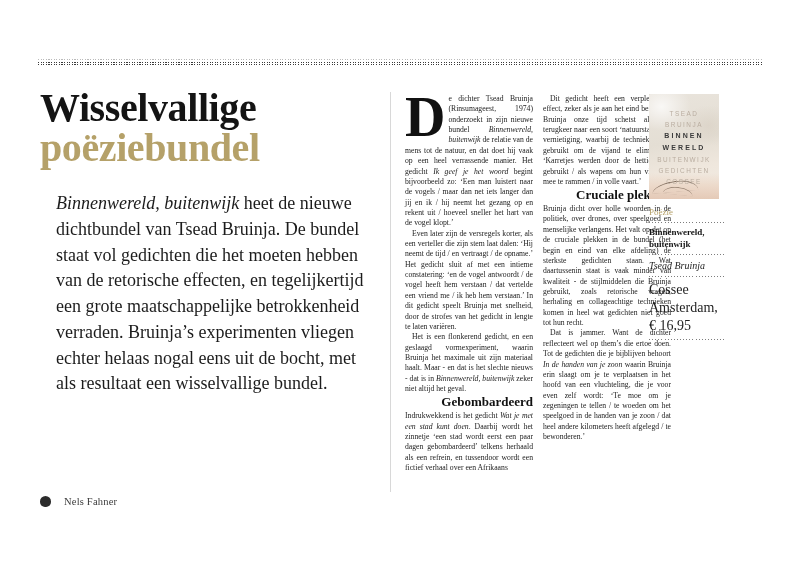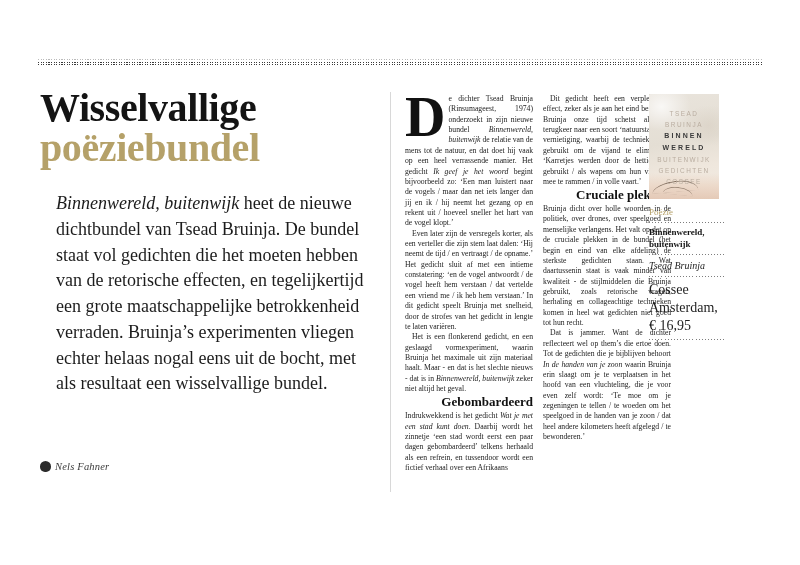--- a/index.html
+++ b/index.html
@@ -63,25 +63,24 @@
     margin: 24px 0 0 16px;
     font-size: 18px;
     line-height: 1.43;
     color: #1c1c1c;
   }
   .standfirst .it { font-style: italic; }
 
   .byline {
     position: absolute;
     left: 40px;
-    top: 461px;
+    top: 496px;
     display: flex;
     align-items: center;
-    gap: 4px;
-    font-style: italic;
+    gap: 13px;
   }
   .byline .avatar {
     width: 11px;
     height: 11px;
     border-radius: 50% 50% 45% 45%;
     background: #2b2b2b;
     display: inline-block;
   }
   .byline .byline-name {
     font-size: 10.5px;

